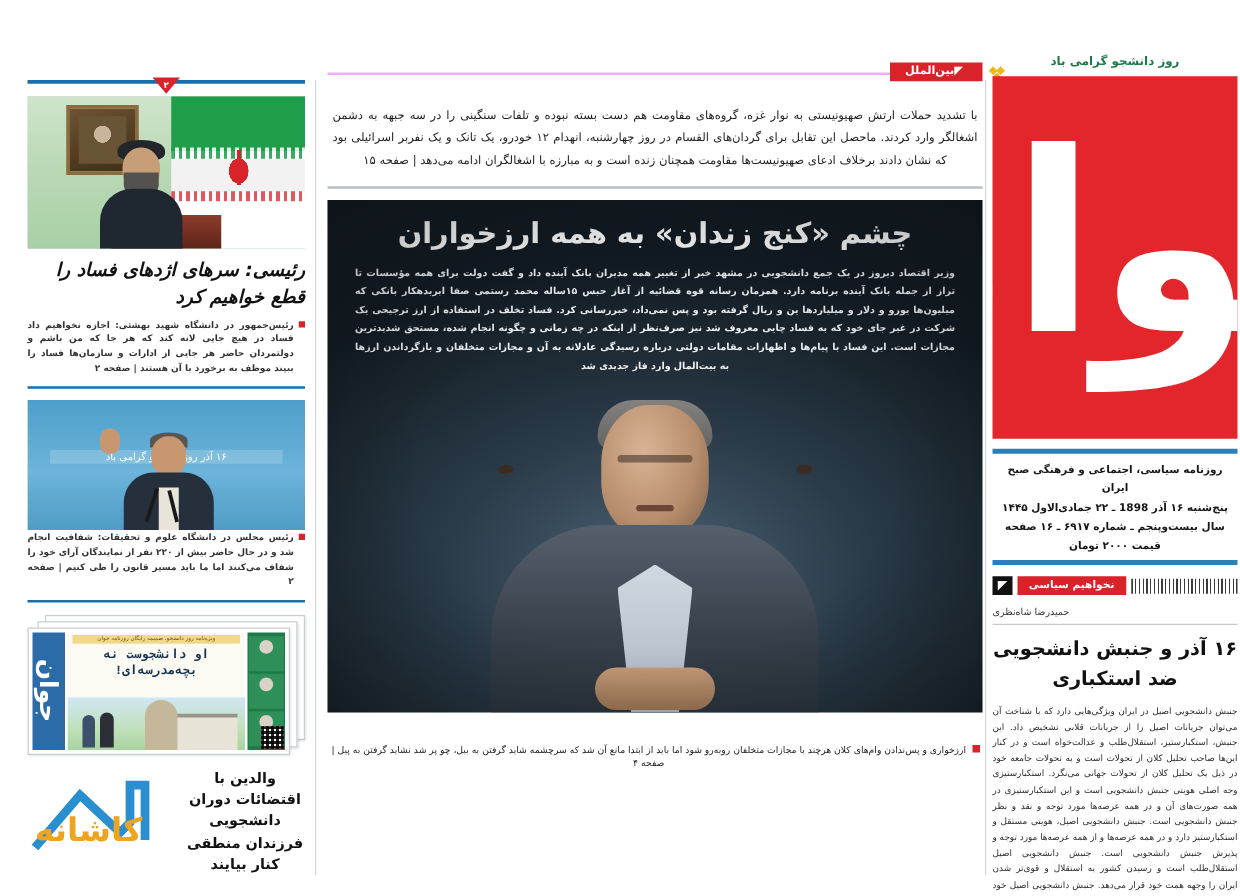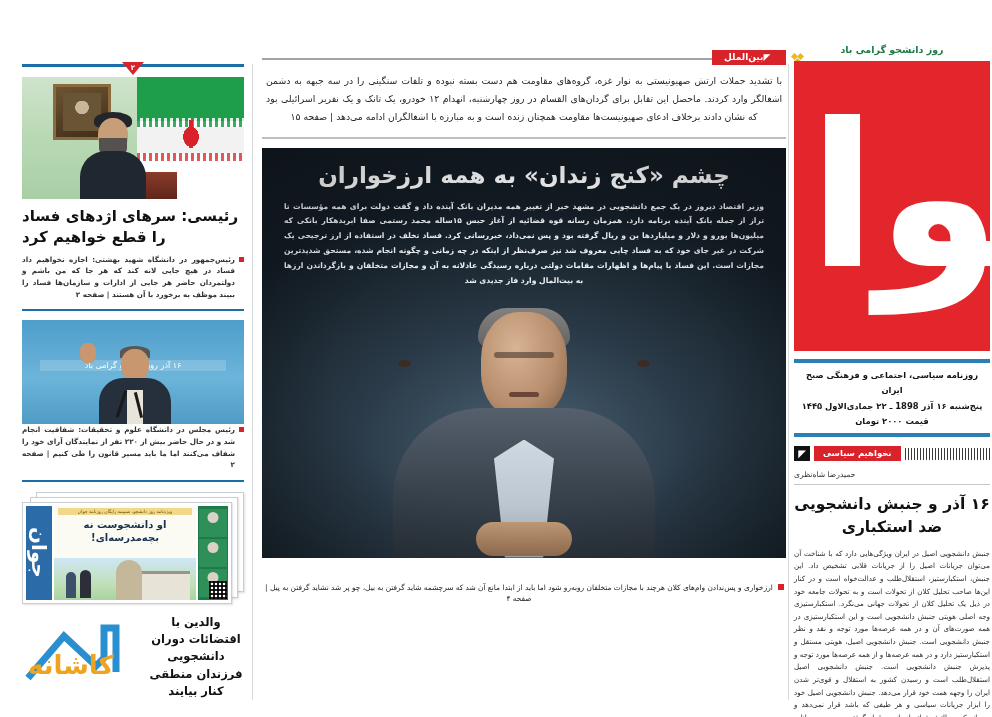--- a/index.html
+++ b/index.html
@@ -15,21 +15,21 @@
     position: relative;
     width: 992px;
     height: 717px;
     background: #ffffff;
     overflow: hidden;
     margin: 0 auto;
   }
 
   
   .rtl { direction: rtl; unicode-bidi: isolate; }
-  .center { text-align: left; }
+  .center { text-align: right; font-style: italic; }
   .justify { text-align: justify; text-align-last: right; font-weight: bold; }
 
   
   .left-col {
     position: absolute;
     left: 22px;
     top: 64px;
     width: 222px;
     height: 640px;
   }
@@ -276,20 +276,21 @@
     color: #6a5510;
     padding: 1px 0;
   }
   .promo .mini-title {
     font-size: 10px;
     font-weight: bold;
     text-align: center;
     color: #17324f;
     line-height: 1.35;
     margin: 3px 2px 0;
+    font-family: Liberation Mono, monospace;
   }
   .promo .mini-scene {
     position: absolute;
     left: 0; right: 0; bottom: 0; height: 44%;
     background: linear-gradient(180deg,#cfe7f5 0%, #bfe0b8 62%, #a9d3a0 100%);
   }
   .promo .mini-scene .school {
     position: absolute; right: 6px; bottom: 0; width: 46%; height: 62%;
     background: #e7e3d6; border-top: 3px solid #9a948a;
   }
@@ -368,23 +369,23 @@
 
   
   .center-col {
     position: absolute;
     left: 262px;
     top: 58px;
     width: 524px;
   }
   .c-toprule {
     height: 2px;
-    background: #a3a3a3;
-    position: relative;
-    margin-bottom: 12px;
+    background: #f0abfc;
+    position: relative;
+    margin-bottom: 24px;
   }
   .badge-intl {
     position: absolute;
     right: 0; top: -8px;
     background: #d8232a;
     color: #fff;
     font-size: 9px;
     font-weight: bold;
     padding: 2px 12px 3px;
     letter-spacing: -.3px;
@@ -802,20 +803,21 @@
     <div class="greeting">روز دانشجو گرامی باد</div>
 
     <div class="masthead">
       <div class="logo-text">جوان</div>
     </div>
 
     <div class="mh-rule"></div>
     <div class="mh-info">
       <div>روزنامه سیاسی، اجتماعی و فرهنگی صبح ایران</div>
       <div>پنج‌شنبه ۱۶ آذر 1898 ـ ۲۲ جمادی‌الاول ۱۴۴۵</div>
+      <div>سال بیست‌وپنجم ـ شماره ۶۹۱۷ ـ ۱۶ صفحه</div>
       <div>قیمت ۲۰۰۰ تومان</div>
     </div>
     <div class="mh-rule-b"></div>
 
     <div class="note-bar">
       <div class="hatch"></div>
       <div class="note-label">نخواهیم سیاسی</div>
       <div class="flag-icon">◤</div>
     </div>
 

